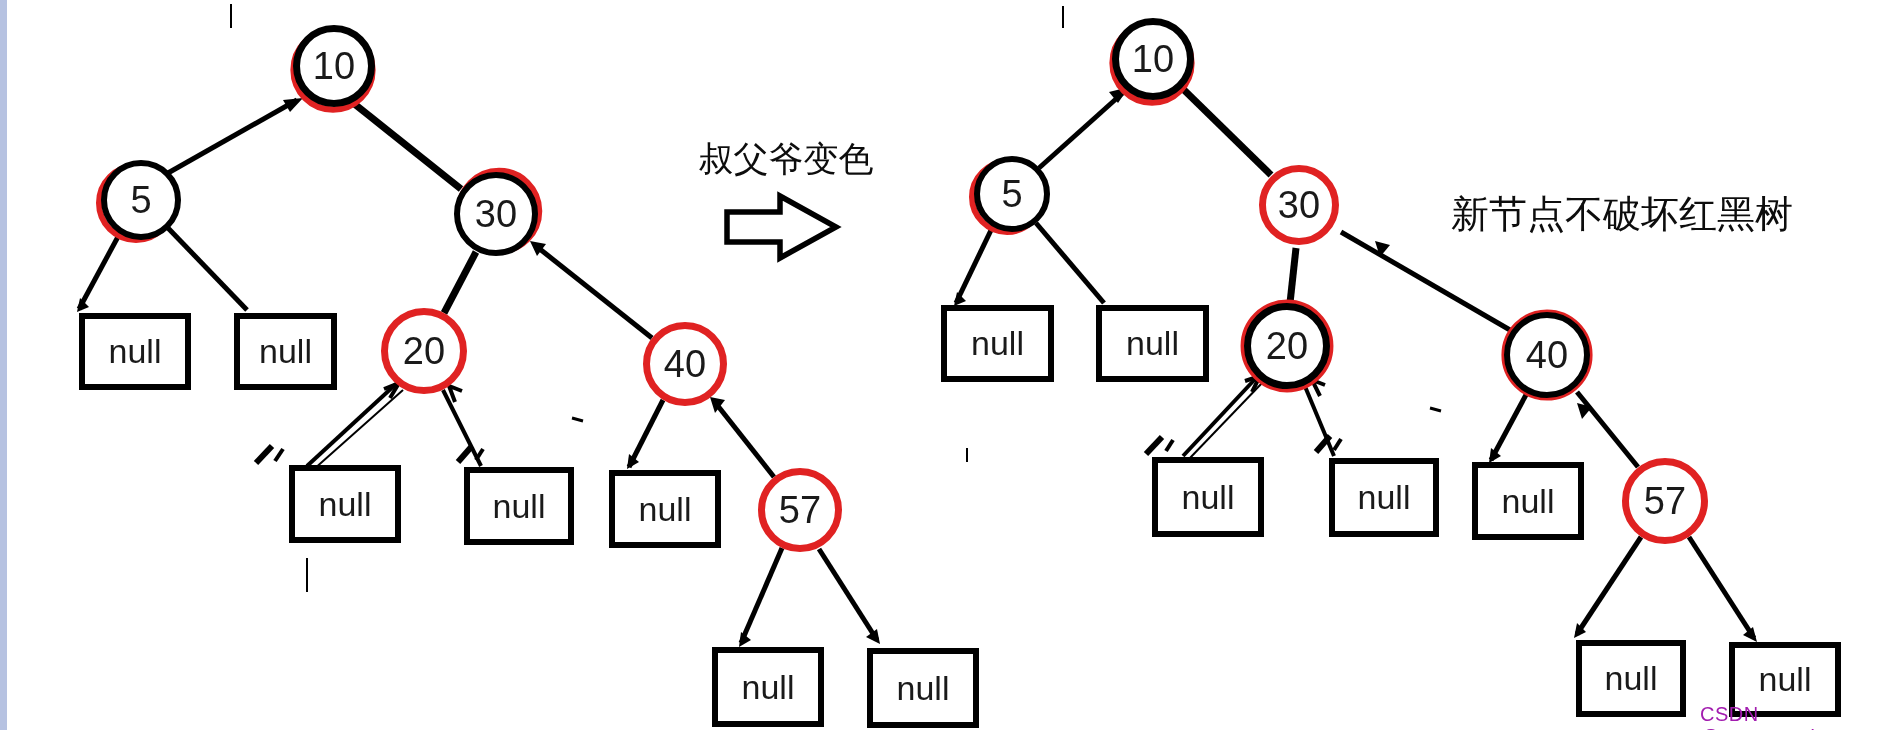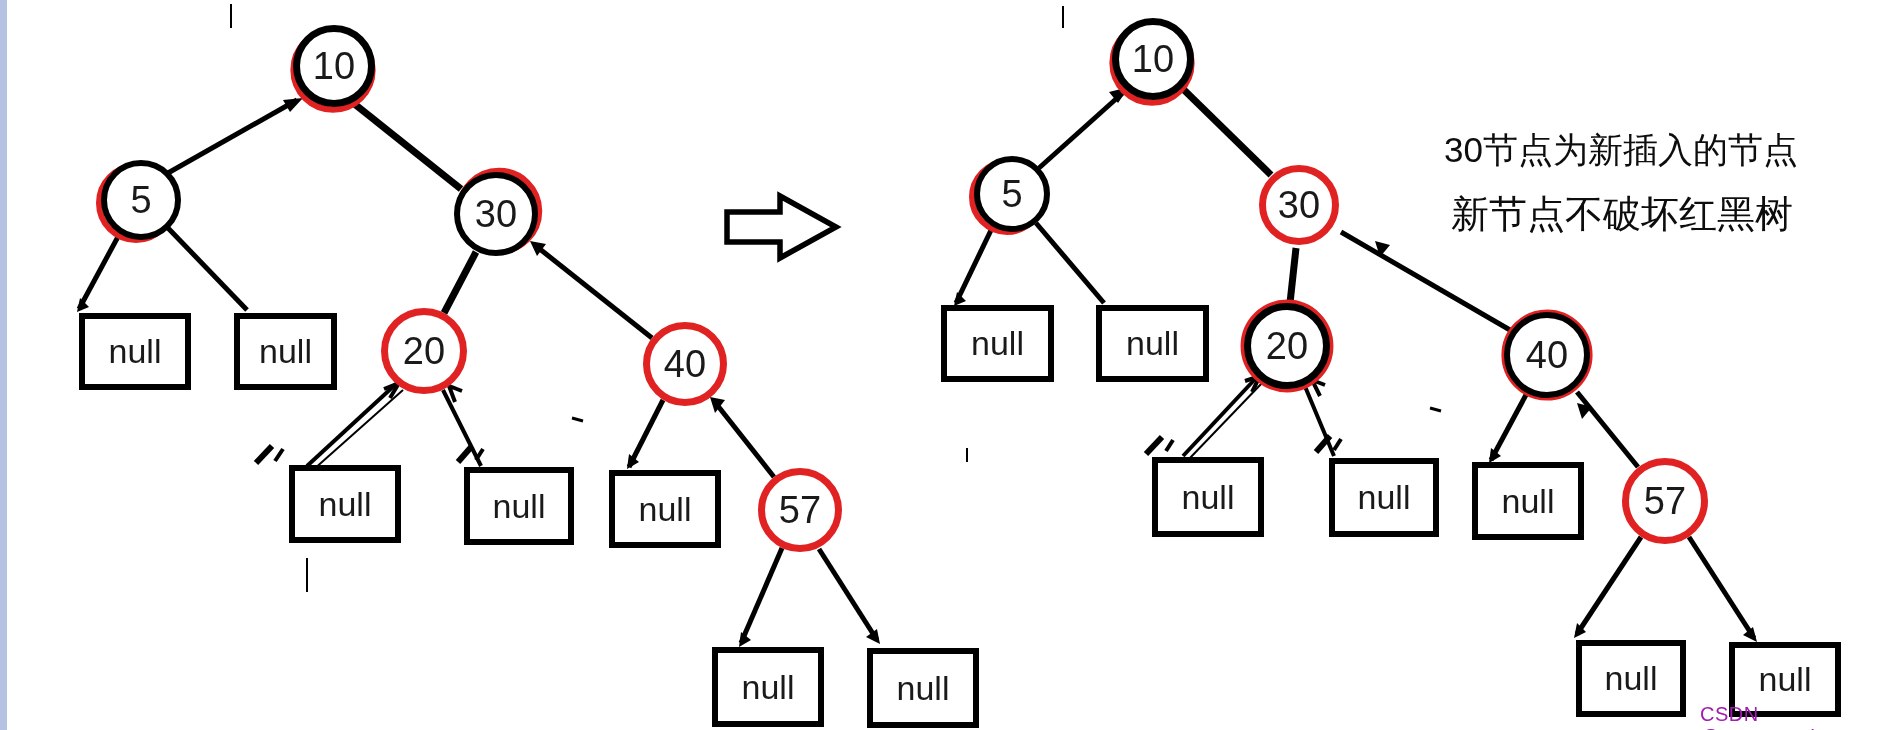--- a/index.html
+++ b/index.html
@@ -182,16 +182,16 @@
   </div>
 
   <div class="nullbox" style="left:902px;top:305px;width:113px;height:77px;">null</div>
   <div class="nullbox" style="left:1057px;top:305px;width:113px;height:77px;">null</div>
   <div class="nullbox" style="left:1113px;top:457px;width:112px;height:80px;">null</div>
   <div class="nullbox" style="left:1290px;top:458px;width:110px;height:79px;">null</div>
   <div class="nullbox" style="left:1433px;top:462px;width:112px;height:78px;">null</div>
   <div class="nullbox" style="left:1537px;top:640px;width:110px;height:77px;">null</div>
   <div class="nullbox" style="left:1690px;top:642px;width:112px;height:75px;">null</div>
 
-  <div class="cap cap-note1">30节点为新插入的节点</div>
+  <div class="cap cap-transform">叔父爷变色</div>
   <div class="cap cap-note2">新节点不破坏红黑树</div>
   <div class="watermark">CSDN @NUC_Dodamce</div>
 </div>
 
 </body></html>

